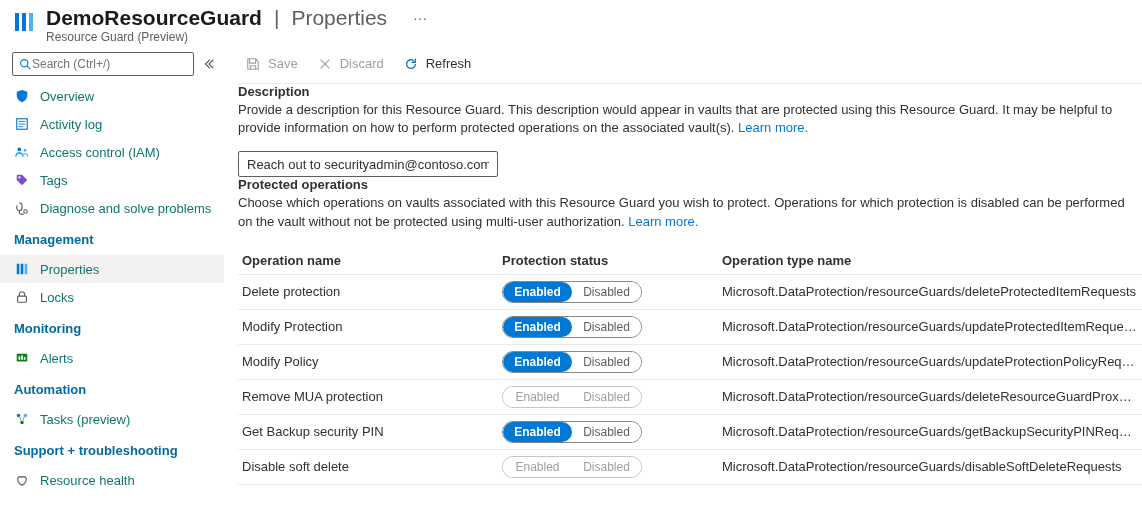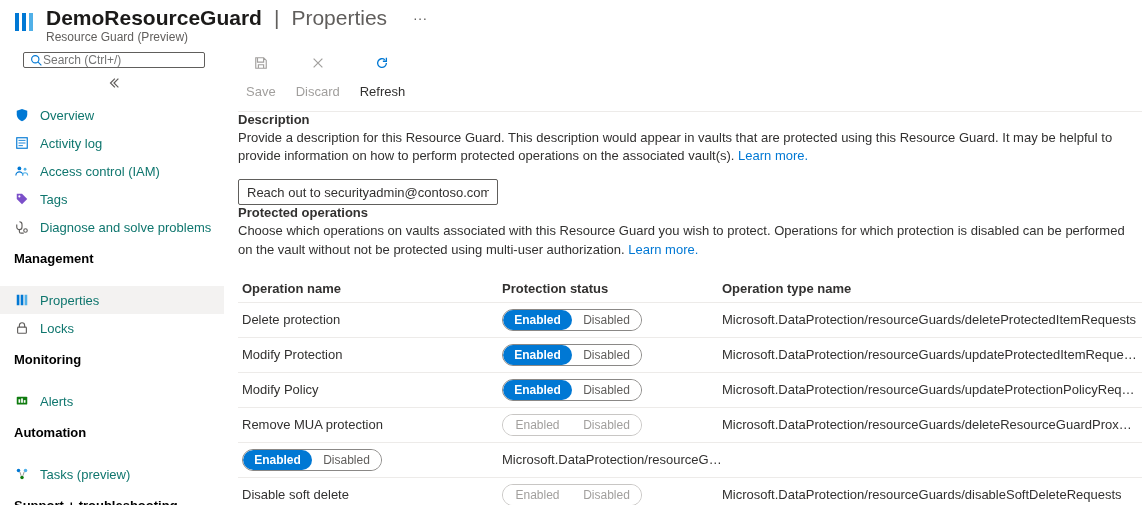--- a/index.html
+++ b/index.html
@@ -50,24 +50,23 @@
   .body {
     display: flex;
   }
   .sidebar {
     width: 224px;
     flex-shrink: 0;
     padding: 6px 0 0 0;
   }
   .search-row {
     display: flex;
-    align-items: center;
+    align-items: flex-end;
     padding: 0 8px 6px 12px;
     gap: 6px;
-    flex-direction: column;
   }
   .search-box {
     flex: 1;
     display: flex;
     align-items: center;
     border: 1px solid #605e5c;
     border-radius: 2px;
     height: 24px;
     padding: 0 6px;
     background: #fff;
@@ -92,48 +91,47 @@
     font-size: 13px;
     color: #0f766e;
     cursor: pointer;
   }
   .nav-item.selected {
     background: #f3f2f1;
     font-weight: 400;
   }
   .nav-icon { width: 16px; height: 16px; display:flex; align-items:center; justify-content:center; flex-shrink:0; }
   .nav-group-label {
-    padding: 10px 14px 20px 14px;
+    padding: 10px 14px 8px 14px;
     font-size: 13px;
     font-weight: 600;
-    color: #000000;
+    color: #0369a1;
   }
 
   
   .content {
     flex: 1;
     padding: 0 0 0 14px;
   }
   .toolbar {
     display: flex;
     align-items: center;
     gap: 4px;
     padding: 6px 0 8px 0;
     border-bottom: 1px solid #edebe9;
   }
   .tbtn {
     display: flex;
     align-items: center;
-    gap: 14px;
+    gap: 8px;
     padding: 4px 8px;
     font-size: 13px;
     color: #323130;
     cursor: pointer;
     border-radius: 2px;
-    flex-direction: column;
   }
   .tbtn.disabled { color: #a19f9d; cursor: default; }
   .tbtn svg { display:block; }
 
   .section { }
   .section-title { font-weight: 600; font-size: 13px; margin-bottom: 2px; }
   .section-desc { font-size: 13px; color: #323130; line-height: 1.4; }
   .link { color: #0078d4; cursor: pointer; }
 
   .desc-input {
@@ -409,20 +407,21 @@
               </div>
               <div class="trow">
                 <div>Remove MUA protection</div>
                 <div><div class="toggle disabled">
                     <div class="opt">Enabled</div>
                     <div class="opt">Disabled</div>
                   </div></div>
                 <div class="optype">Microsoft.DataProtection/resourceGuards/deleteResourceGuardProxyRequests</div>
               </div>
               <div class="trow">
+                <div>Get Backup security PIN</div>
                 <div><div class="toggle">
                     <div class="opt active">Enabled</div>
                     <div class="opt">Disabled</div>
                   </div></div>
                 <div class="optype">Microsoft.DataProtection/resourceGuards/getBackupSecurityPINRequests</div>
               </div>
               <div class="trow">
                 <div>Disable soft delete</div>
                 <div><div class="toggle disabled">
                     <div class="opt">Enabled</div>

